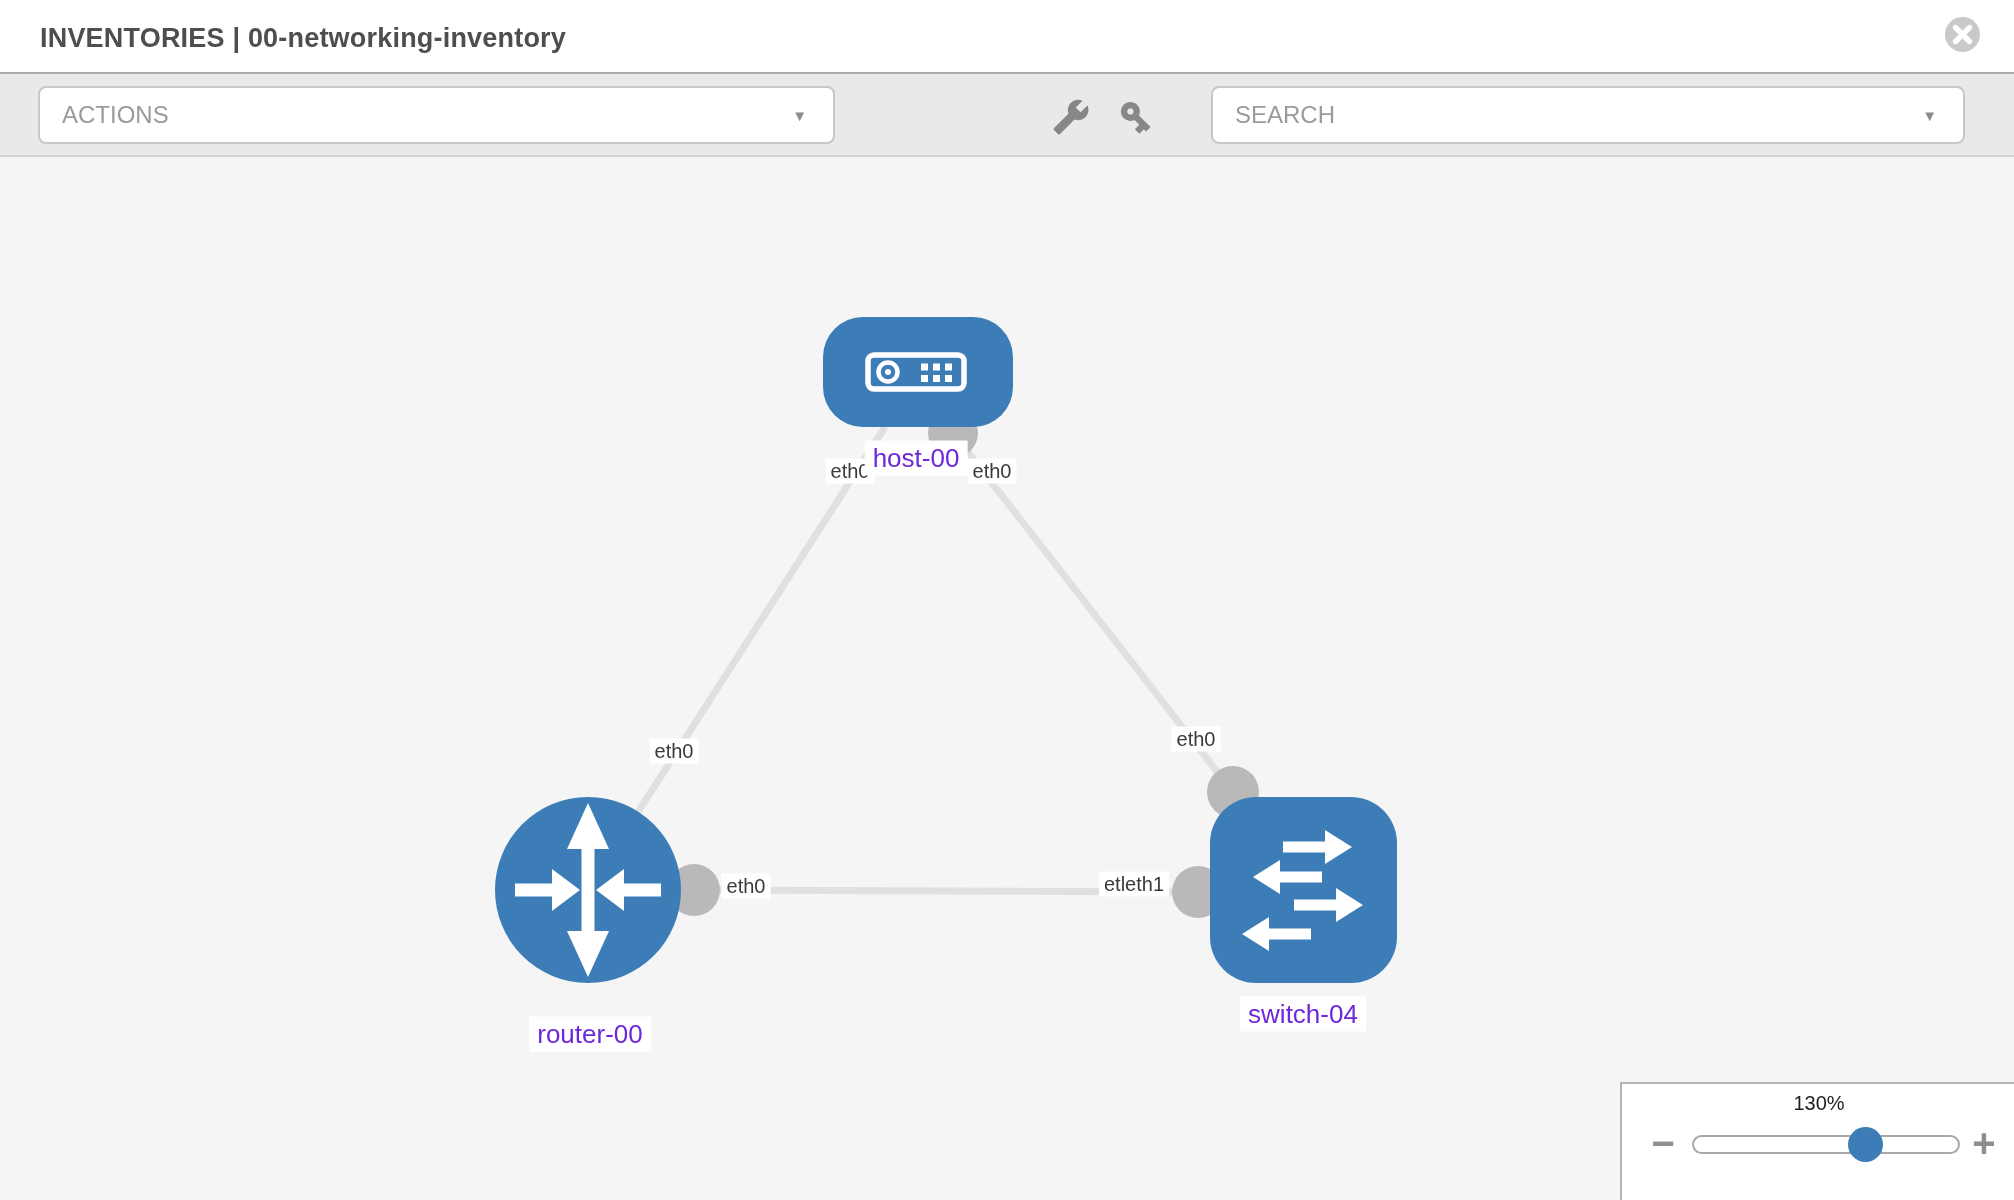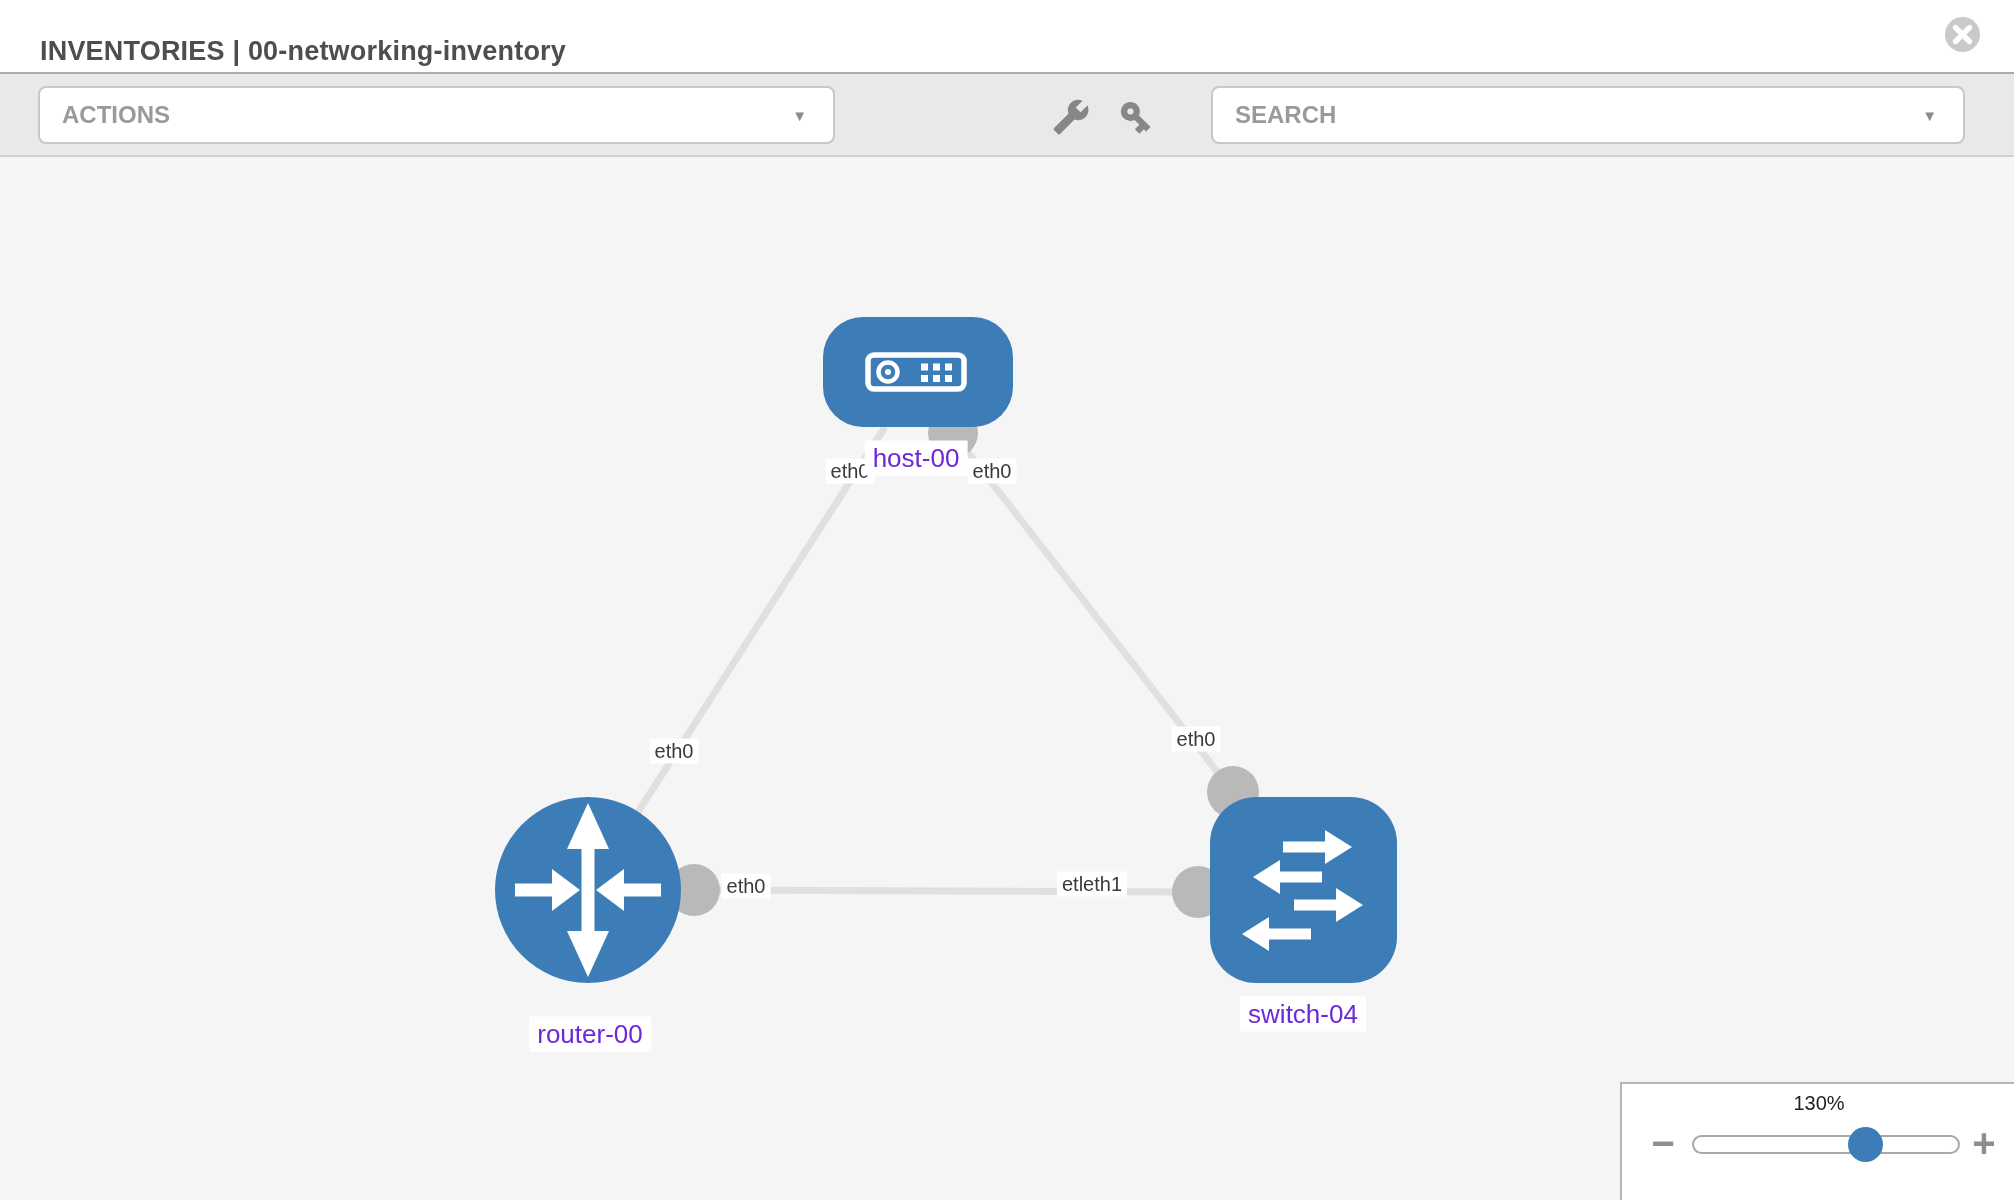--- a/index.html
+++ b/index.html
@@ -5,32 +5,32 @@
   html,body{margin:0;padding:0;}
   body{
     width:2014px;height:1200px;overflow:hidden;position:relative;
     background:#ffffff;font-family:"Liberation Sans",sans-serif;
     -webkit-font-smoothing:antialiased;
   }
   
   .header{position:absolute;top:0;left:0;width:2014px;height:72px;background:#ffffff;}
   .page-title{
     position:absolute;left:40px;top:0;height:72px;line-height:76px;
-    font-size:27px;font-weight:bold;color:#4e4e4e;letter-spacing:.2px;white-space:nowrap;margin-top:13px;
+    font-size:27px;font-weight:bold;color:#4e4e4e;letter-spacing:.2px;white-space:nowrap;
   }
   .close-btn{position:absolute;left:1944px;top:16px;width:37px;height:37px;cursor:pointer;border:none;background:none;padding:0;}
   
   .toolbar{
     position:absolute;top:72px;left:0;width:2014px;height:85px;box-sizing:border-box;
     background:#e9e9e9;border-top:2px solid #ababab;border-bottom:2px solid #d0d0d0;
   }
   .select{
     position:absolute;top:12px;height:58px;box-sizing:border-box;background:#fff;
     border:2px solid #c8c8c8;border-radius:8px;font-size:24px;color:#9a9a9a;
-    line-height:54px;padding-left:22px;cursor:pointer;font-weight:bold;
+    line-height:54px;padding-left:22px;cursor:pointer;
   }
   .select .caret{position:absolute;right:26px;top:1px;font-size:15px;color:#8c8c8c;line-height:54px;}
   .actions-select{left:38px;width:797px;}
   .search-select{left:1211px;width:754px;}
   .tool-icon-btn{position:absolute;top:24px;width:38px;height:38px;border:none;background:none;padding:0;cursor:pointer;}
   .wrench-btn{left:1052px;}
   .key-btn{left:1117px;}
   
   .canvas{position:absolute;top:157px;left:0;width:2014px;height:1043px;background:#f5f5f5;overflow:hidden;}
   .topo{position:absolute;top:0;left:0;}
@@ -155,21 +155,21 @@
         <polygon points="1242,777 1269,760 1269,794" stroke="none"></polygon>
       </g>
     </g>
   </svg>
 
   <div class="if-label" style="left:850px;top:314px;">eth0</div>
   <div class="if-label" style="left:992px;top:314px;">eth0</div>
   <div class="if-label" style="left:674px;top:594px;">eth0</div>
   <div class="if-label" style="left:1196px;top:582px;">eth0</div>
   <div class="if-label" style="left:746px;top:729px;">eth0</div>
-  <div class="if-label" style="left:1092px;top:727px;">etleth1</div>
+  <div class="if-label" style="left:1134px;top:727px;">etleth1</div>
 
   <div class="node-label" style="left:916px;top:301px;">host-00</div>
   <div class="node-label" style="left:590px;top:857px;margin-top:20px;">router-00</div>
   <div class="node-label" style="left:1303px;top:857px;">switch-04</div>
 
   <div class="zoom-panel">
     <div class="zoom-level">130%</div>
     <button class="zoom-minus">
       <span>−</span>
     </button>

